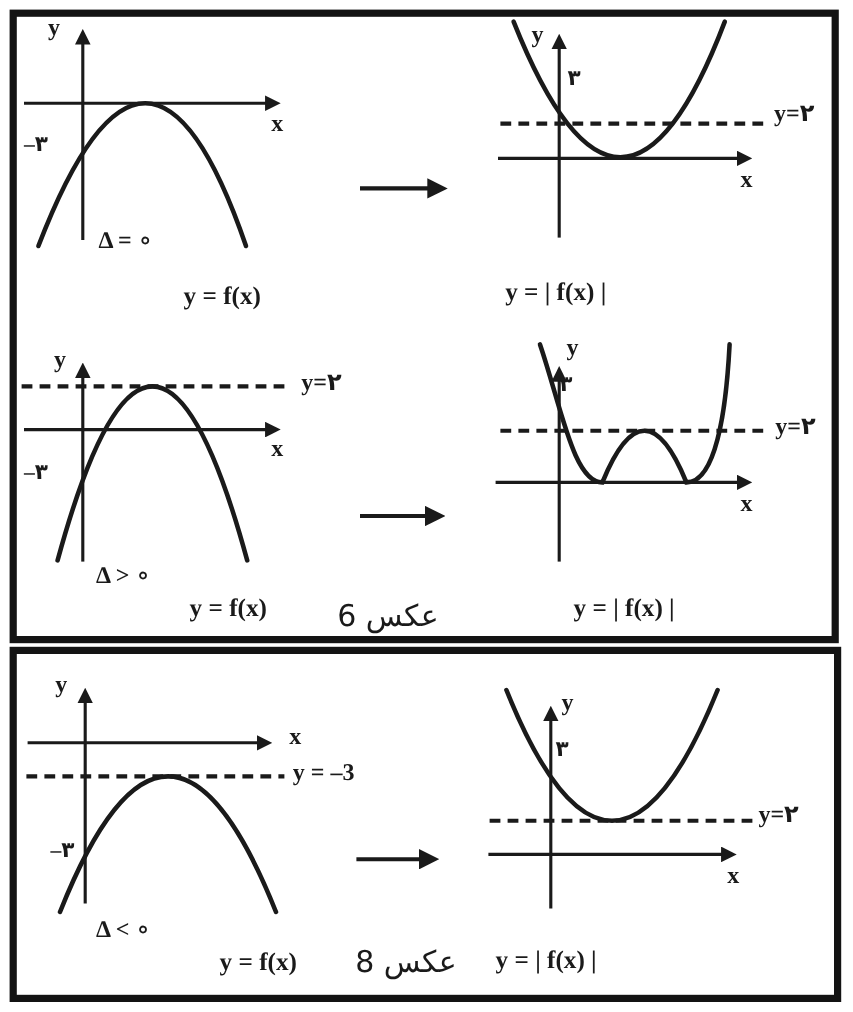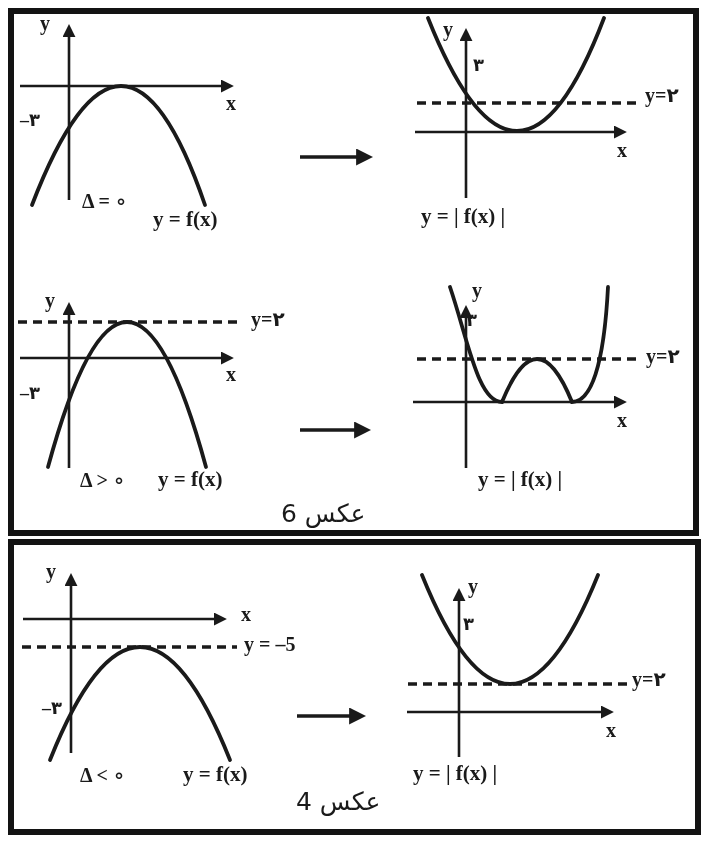--- a/index.html
+++ b/index.html
@@ -13,21 +13,21 @@
   svg.canvas{position:absolute;left:0;top:0;}
   .axis{stroke:#1a1a1a;stroke-width:2.6;fill:none;}
   .curve{stroke:#1a1a1a;stroke-width:3.8;fill:none;stroke-linecap:round;}
   .dash{stroke:#1a1a1a;stroke-width:3.4;stroke-dasharray:9 6;fill:none;}
   .xfarrow{stroke:#1a1a1a;stroke-width:3.4;fill:none;}
   .lbl{
     position:absolute;color:#1a1a1a;font-weight:bold;font-size:20px;line-height:1.05;
     white-space:nowrap;font-family:"Liberation Serif","DejaVu Sans",serif;
   }
   .sm{font-size:18px;}
-  .fn{font-size:21px;}
+  .fn{font-size:21px;margin-top:27px;}
   .cap{
     position:absolute;color:#1a1a1a;font-size:25px;line-height:1.05;white-space:nowrap;
     font-family:"DejaVu Sans",sans-serif;
   }
 </style>
 </head>
 <body>
 
 <div id="stage">
 
@@ -99,26 +99,26 @@
   <span class="lbl" dir="ltr" style="left:472px;top:280px">y</span>
   <span class="lbl" dir="ltr" style="left:617px;top:410px">x</span>
   <span class="lbl sm" dir="ltr" style="left:466px;top:311px">۳</span>
   <span class="lbl" dir="ltr" style="left:646px;top:346px">y=۲</span>
   <span class="lbl fn" dir="ltr" style="left:478px;top:468px">y = | f(x) |</span>
 
   <span class="cap" dir="rtl" style="left:281px;top:501px">عکس 6</span>
 
   <span class="lbl" dir="ltr" style="left:46px;top:561px">y</span>
   <span class="lbl" dir="ltr" style="left:241px;top:604px">x</span>
-  <span class="lbl" dir="ltr" style="left:244px;top:634px">y = –5</span>
+  <span class="lbl" dir="ltr" style="left:244px;top:634px">y = –3</span>
   <span class="lbl sm" dir="ltr" style="left:42px;top:699px">–۳</span>
   <span class="lbl" dir="ltr" style="left:80px;top:765px">Δ &lt; ∘</span>
   <span class="lbl fn" dir="ltr" style="left:183px;top:763px">y = f(x)</span>
 
   <span class="lbl" dir="ltr" style="left:468px;top:576px">y</span>
   <span class="lbl" dir="ltr" style="left:606px;top:720px">x</span>
   <span class="lbl sm" dir="ltr" style="left:463px;top:615px">۳</span>
   <span class="lbl" dir="ltr" style="left:632px;top:669px">y=۲</span>
   <span class="lbl fn" dir="ltr" style="left:413px;top:762px">y = | f(x) |</span>
 
-  <span class="cap" dir="rtl" style="left:296px;top:789px">عکس 4</span>
+  <span class="cap" dir="rtl" style="left:296px;top:789px">عکس 8</span>
 
 </div>
 
 </body></html>

